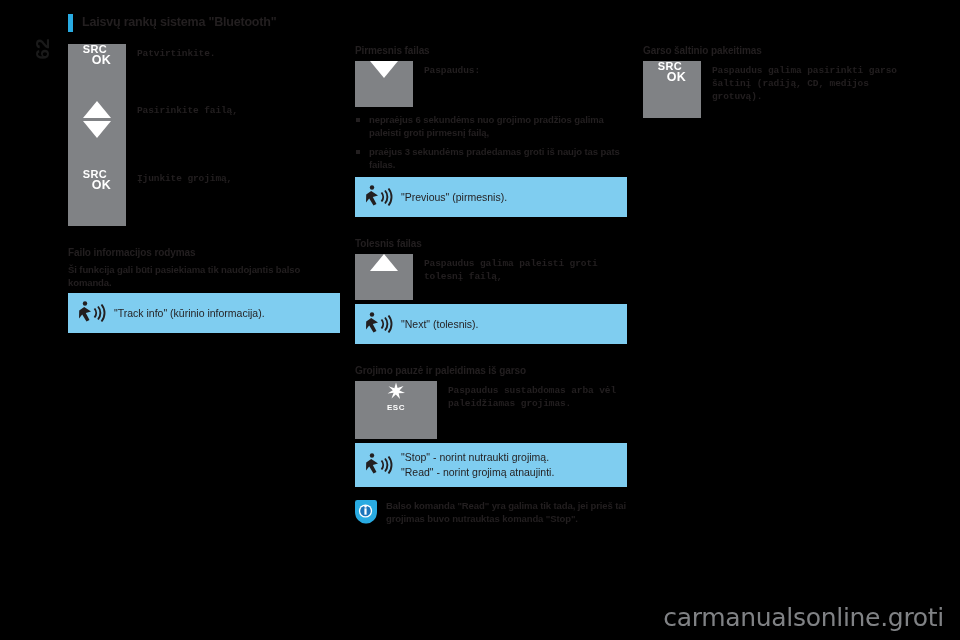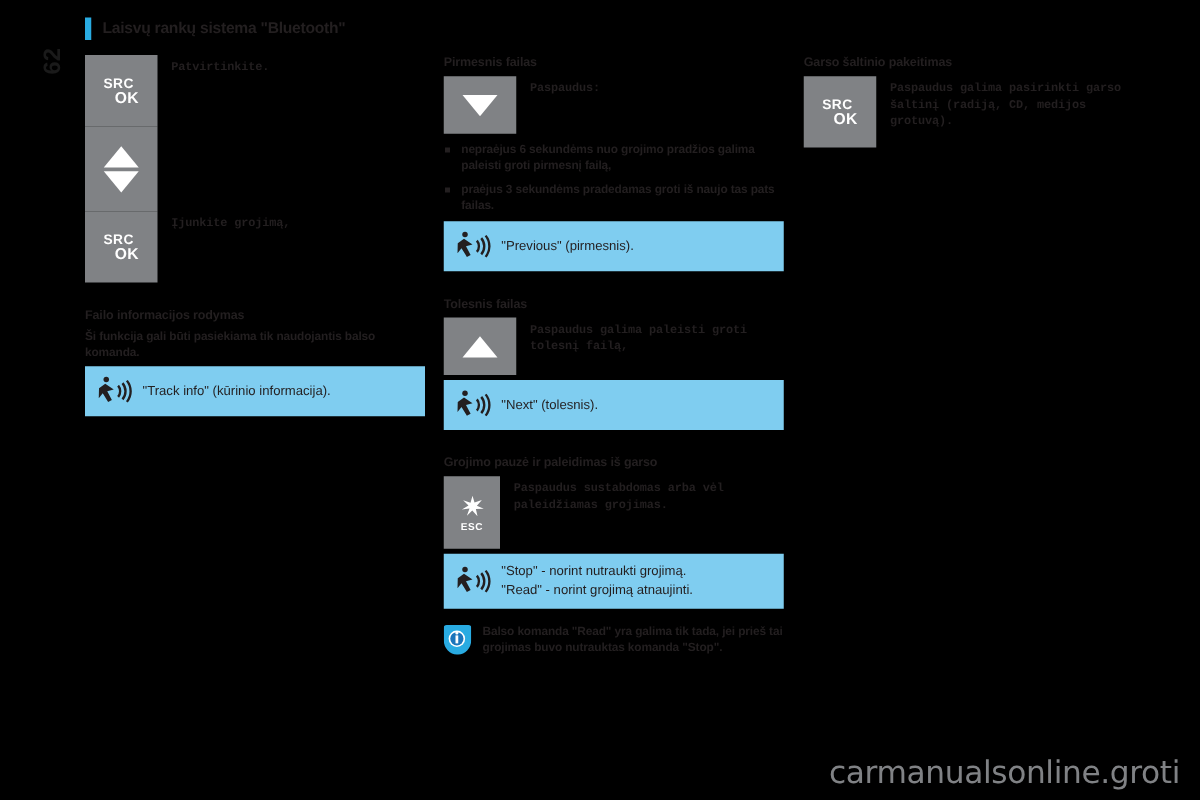--- a/index.html
+++ b/index.html
@@ -85,27 +85,27 @@
     font-family: Liberation Mono, monospace;
   }
 
   
   .key {
     position: relative;
     background: #808285;
     flex: none;
     display: flex;
     align-items: center;
-    justify-content: center;
+    justify-content: flex-start;
     flex-direction: column;
   }
   .key.srcok { width: 58px; height: 57px; }
   .key.arrows { width: 58px; height: 68px; }
   .key.single { width: 58px; height: 46px; }
-  .key.esc    { width: 45px; height: 58px; }
+  .key.esc    { width: 82px; height: 58px; }
 
   .srctxt {
     color: #ffffff;
     font-size: 11px;
     font-weight: bold;
     line-height: 11px;
     letter-spacing: 0.4px;
     text-align: left;
   }
   .srctxt .ok { display: block; margin-left: 9px; font-size: 12.5px; }
@@ -220,20 +220,21 @@
         </div>
       </div>
       <div class="caption">Patvirtinkite.</div>
     </div>
 
     <div class="btn-row">
       <div class="key arrows">
         <div class="tri-up"></div>
         <div class="tri-down"></div>
       </div>
+      <div class="caption">Pasirinkite failą,</div>
     </div>
 
     <div class="btn-row">
       <div class="key srcok">
         <div class="srctxt">
           <span>SRC</span>
           <span class="ok">OK</span>
         </div>
       </div>
       <div class="caption">Įjunkite grojimą,</div>

